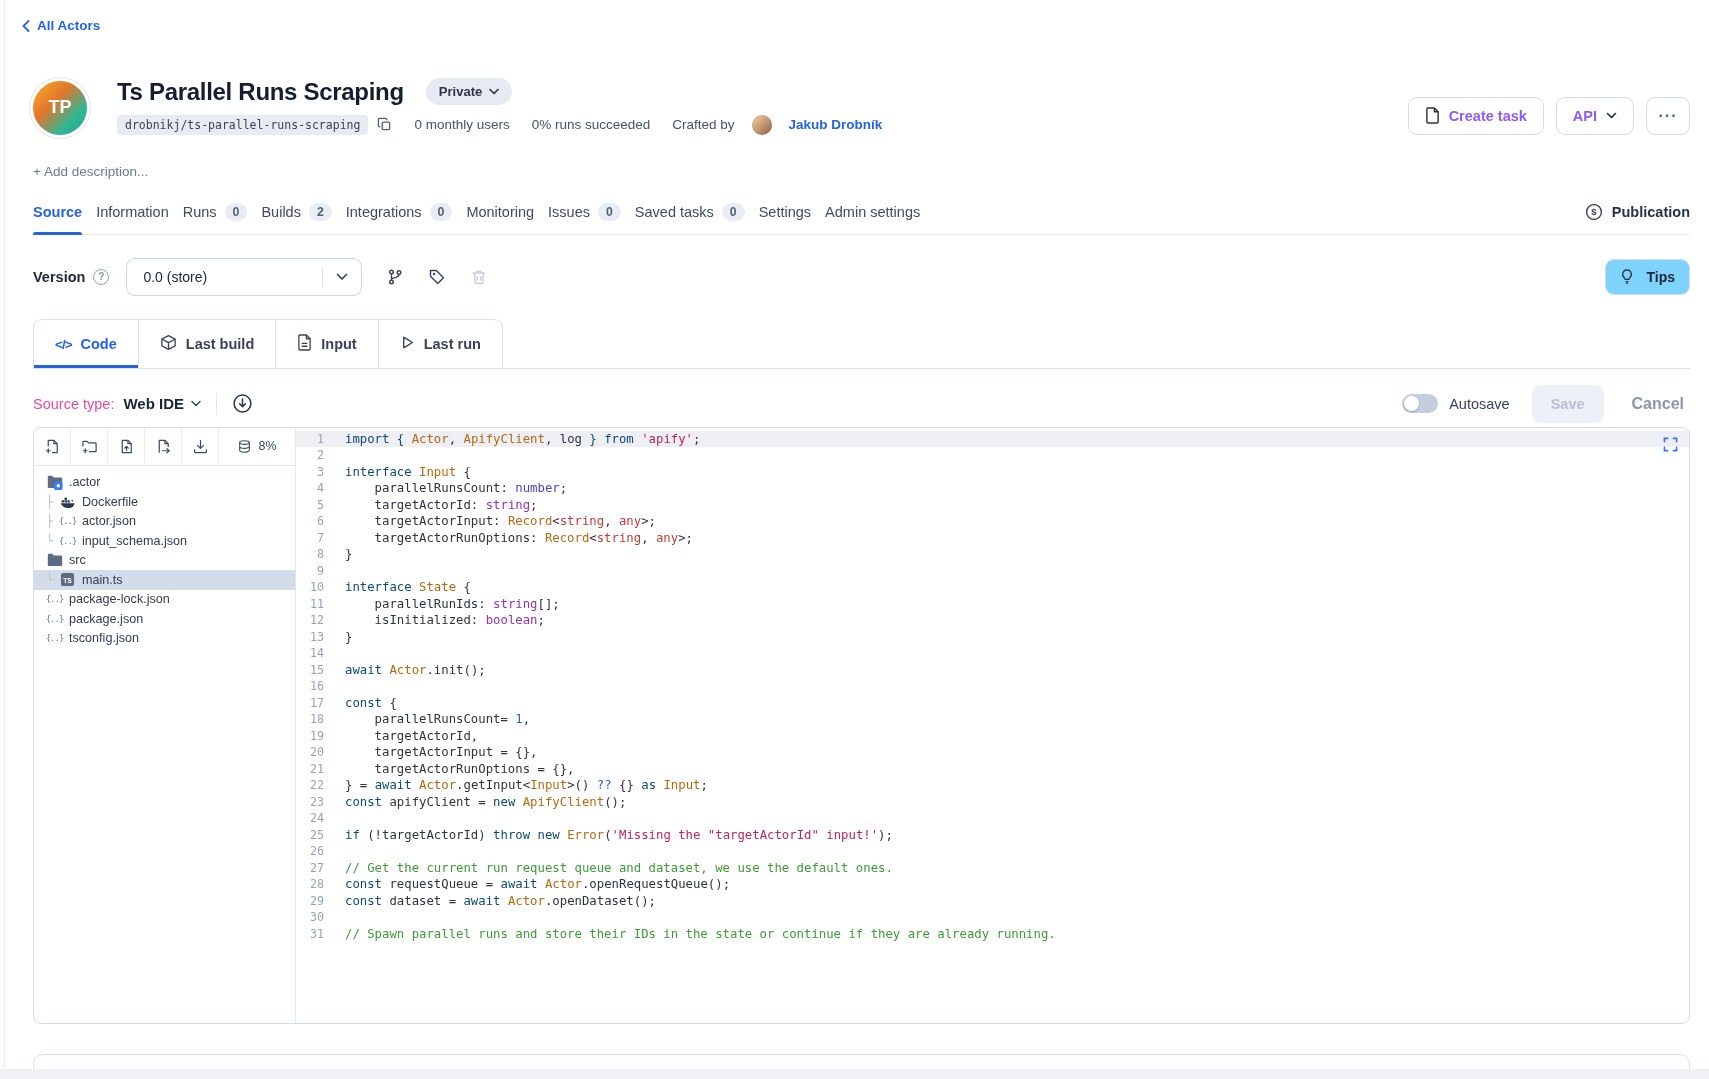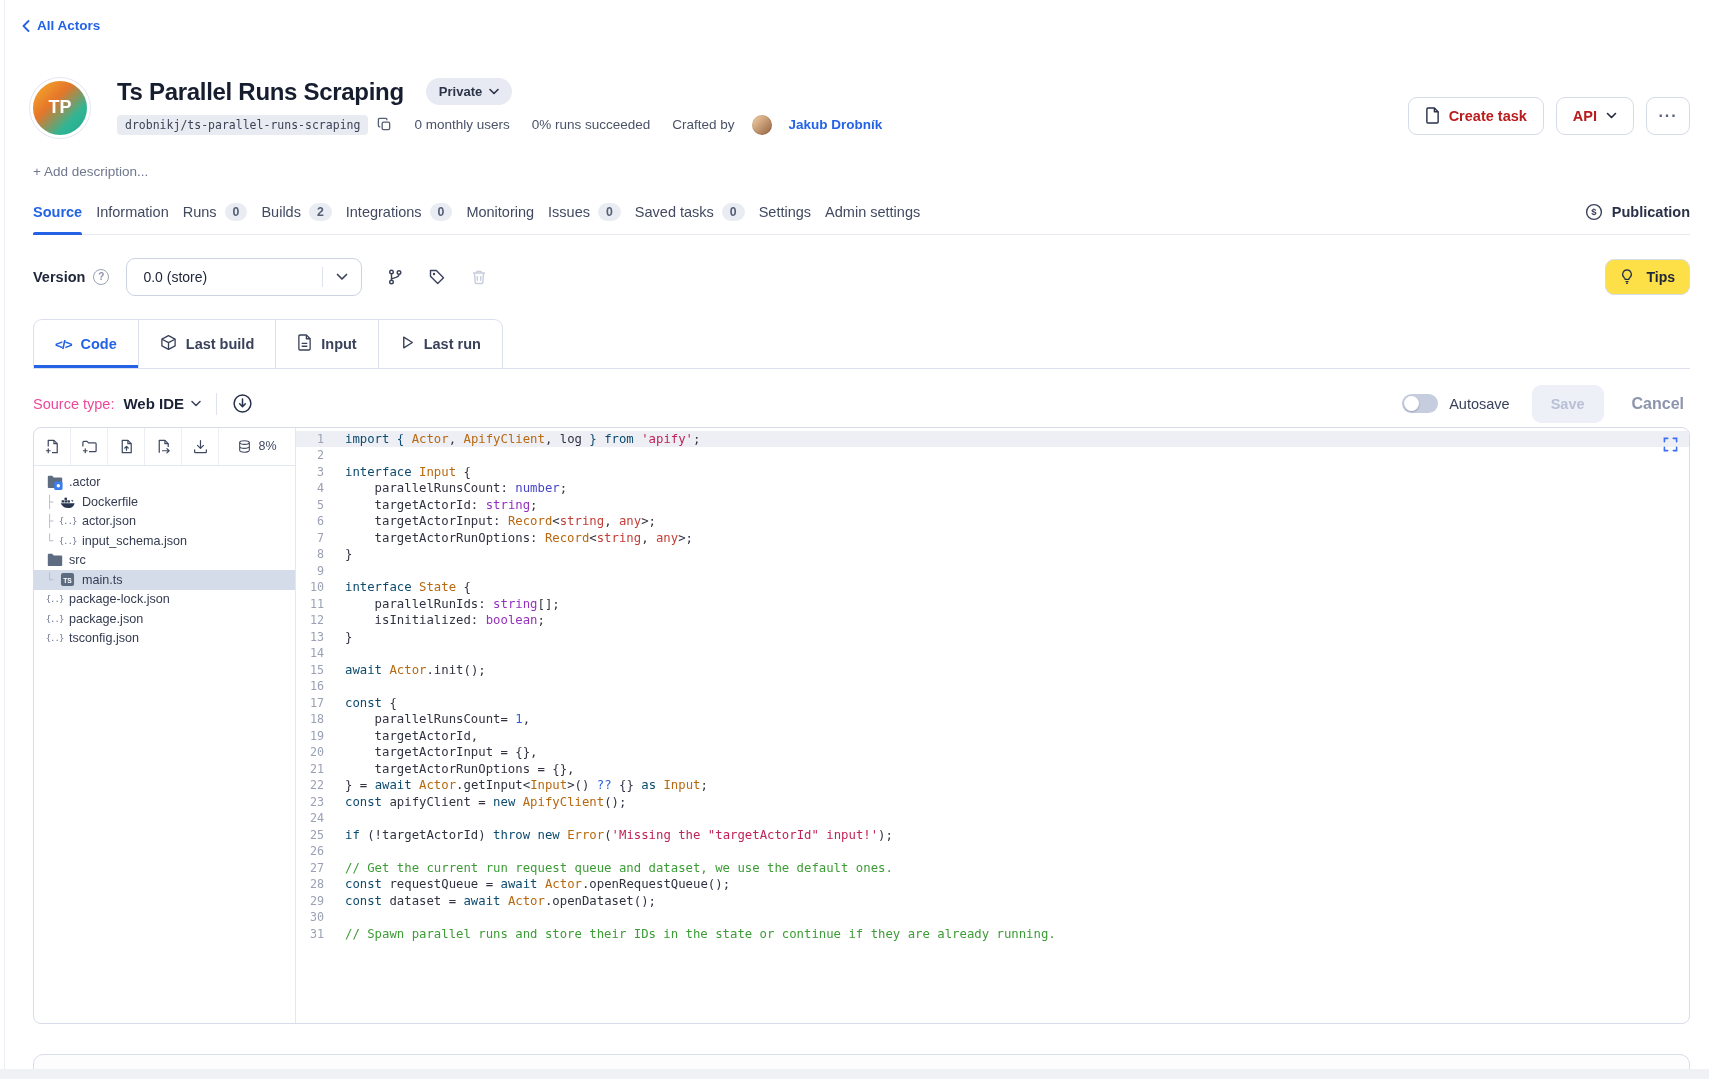--- a/index.html
+++ b/index.html
@@ -31,21 +31,21 @@
     font-size:13px;font-weight:600;color:#2d3448;cursor:pointer}
   .handle-row{display:flex;align-items:center;margin-top:9px;font-size:13.5px;color:#4a5268}
   .handle{background:#e8ebf2;border-radius:4px;padding:3px 8px;font-family:"DejaVu Sans Mono",monospace;font-size:11.5px;color:#3b4254}
   .copy-btn{margin-left:9px;color:#555d72;display:flex;cursor:pointer}
   .stat{margin-left:22px}
   .crafted{margin-left:22px;display:flex;align-items:center;gap:17px}
   .author-avatar{width:20px;height:20px;border-radius:50%;background:linear-gradient(135deg,#e3bd93 20%,#9c6b49 90%);box-shadow:inset 0 0 0 1px rgba(0,0,0,.08)}
   .author{color:var(--blue);font-weight:600;cursor:pointer}
   .h-actions{margin-left:auto;margin-top:16px;display:flex;gap:12px}
   .btn{height:38px;border:1px solid #d6dbe8;border-radius:9px;background:#fff;display:inline-flex;align-items:center;gap:9px;
-    padding:0 16px;font-size:14.5px;font-weight:600;color:#b91c1c;cursor:pointer}
+    padding:0 16px;font-size:14.5px;font-weight:600;color:#8b5cf6;cursor:pointer}
   .btn.icon-only{width:44px;justify-content:center;padding:0;color:#59617a;font-size:16px;letter-spacing:1px}
 
   .add-desc{margin-top:29px;font-size:13.5px;color:#70788f;cursor:pointer}
 
   
   .nav{display:flex;align-items:center;gap:14px;border-bottom:1px solid var(--border-lt);height:44px;margin-top:12px;position:relative}
   .navtab{position:relative;display:flex;align-items:center;height:100%;font-size:14.5px;color:#414a61;font-weight:500;cursor:pointer}
   .navtab.active{color:var(--blue);font-weight:700}
   .navtab.active::after{content:'';position:absolute;left:0;right:0;bottom:-1px;height:3px;background:var(--blue);border-radius:2px 2px 0 0}
   .badge{margin-left:8px;background:#e9ecf3;color:#555e74;font-size:12.3px;font-weight:600;border-radius:10px;padding:2px 8px}
@@ -55,21 +55,21 @@
   .version-bar{display:flex;align-items:center;margin-top:23px}
   .version-label{font-size:14.5px;font-weight:700;color:#20273a}
   .help-icon{margin-left:8px;width:16px;height:16px;border:1.4px solid #9aa2b6;border-radius:50%;display:flex;align-items:center;justify-content:center;
     font-size:10px;color:#8a92a8;font-weight:700;cursor:pointer}
   .select{margin-left:17px;width:236px;height:38px;border:1px solid #ccd3e2;border-radius:9px;display:flex;align-items:center;
     padding-left:16px;font-size:14px;color:#20273a;cursor:pointer;background:#fff}
   .select .sep{margin-left:auto;width:1px;height:20px;background:#dfe3ee}
   .select .chev{width:38px;display:flex;justify-content:center;color:#3c4458}
   .vb-icon{margin-left:24px;display:flex;cursor:pointer}
   .tips-btn{margin-left:auto;height:36px;border:1px solid #d6dbe8;border-radius:9px;display:inline-flex;align-items:center;gap:12px;
-    padding:0 14px;font-size:14px;font-weight:600;color:#20273a;cursor:pointer;background:#fde047}
+    padding:0 14px;font-size:14px;font-weight:600;color:#20273a;cursor:pointer;background:#7dd3fc}
 
   
   .segwrap{margin-top:23px;border-bottom:1px solid var(--border);display:flex}
   .seg{display:inline-flex;border:1px solid var(--border);border-bottom:none;border-radius:9px 9px 0 0;overflow:hidden;background:#fff;height:49px}
   .segtab{display:flex;align-items:center;gap:9px;padding:0 21px;font-size:14.5px;font-weight:600;color:#39425a;
     border-right:1px solid var(--border);position:relative;cursor:pointer}
   .segtab:last-child{border-right:none}
   .segtab.active{color:var(--blue)}
   .segtab.active::after{content:'';position:absolute;left:0;right:0;bottom:0;height:3px;background:var(--blue)}
   .codeglyph{font-weight:700;font-size:13.5px;letter-spacing:-1px}

